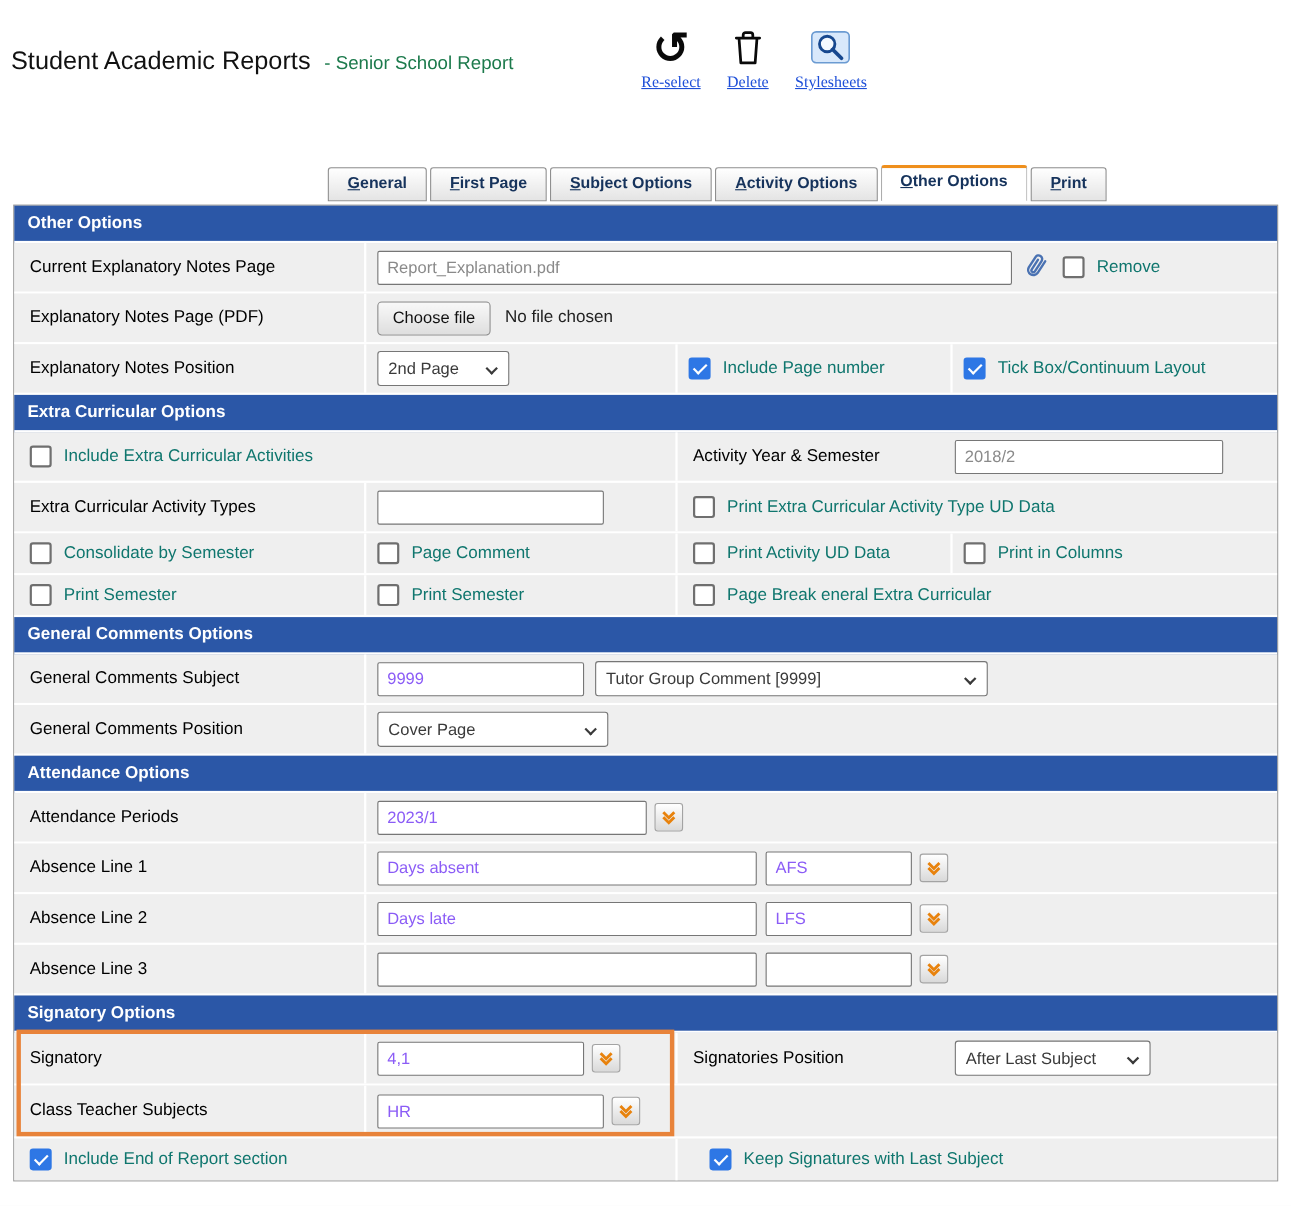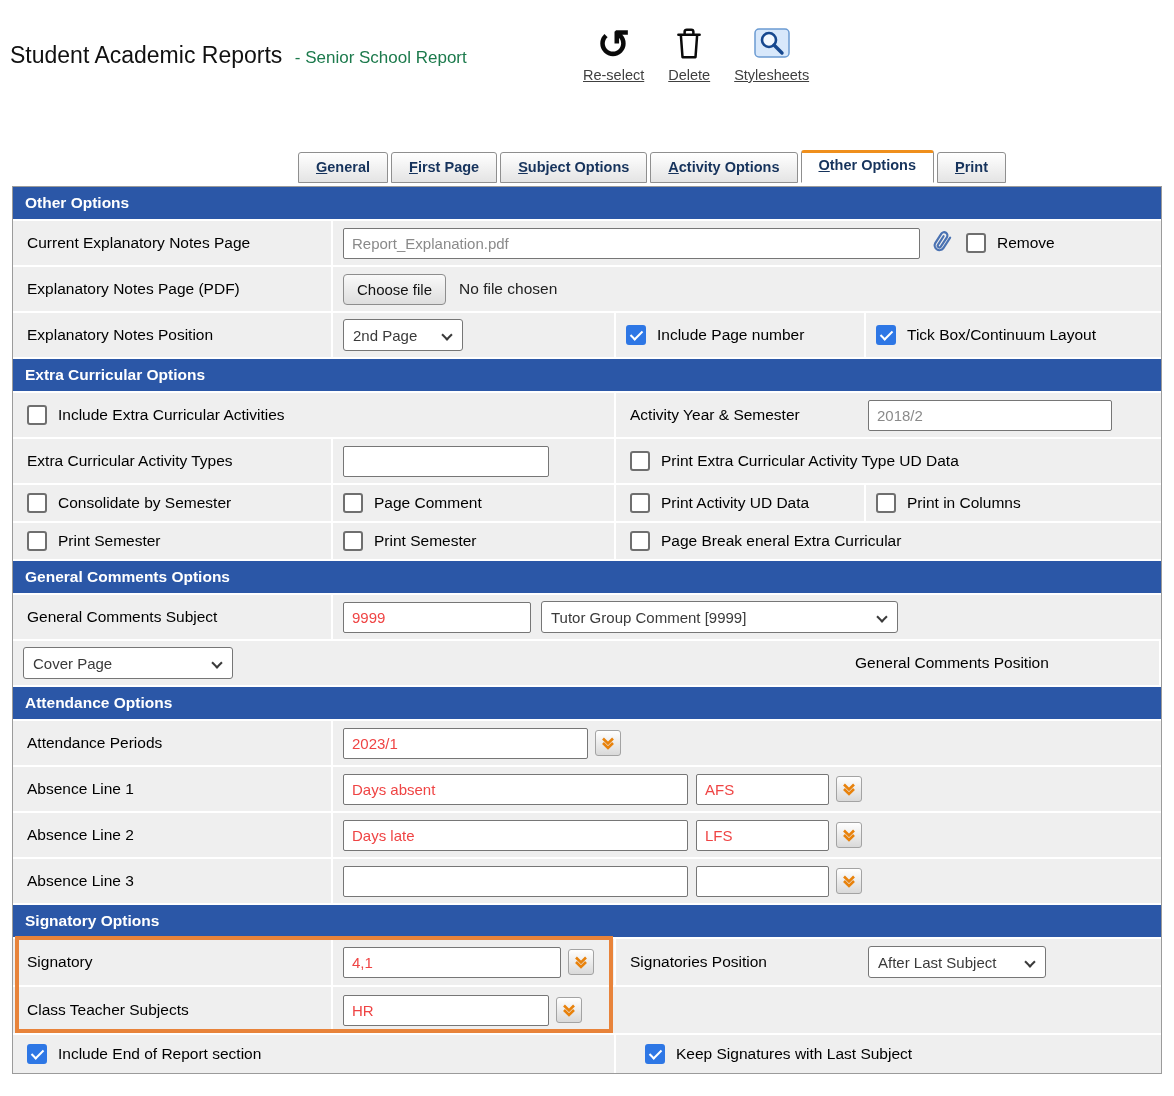--- a/index.html
+++ b/index.html
@@ -12,21 +12,21 @@
   
   .page-header { position:relative; height:112px;margin-top:20px; }
   .title-block { position:absolute; left:10px; top:22px; white-space:nowrap; }
   .title { font-size:23px; font-weight:500; color:#111; }
   .subtitle { font-size:17px; font-weight:500; color:#1c7a4c; margin-left:8px; }
 
   .toolbar { position:absolute; left:583px; top:2px; display:flex; align-items:flex-start; }
   .tool { display:flex; flex-direction:column; align-items:center; margin-right:24px; cursor:pointer; }
   .tool-icon { height:44px; display:flex; align-items:center; justify-content:center; }
   .undo-glyph { font-size:40px; font-weight:bold; line-height:40px; color:#0a0a0a; }
-  .tool-label { font-size:14.5px; color:#404040; text-decoration:underline; margin-top:1px; }
+  .tool-label { font-size:14.5px; color:#1d4ed8; text-decoration:underline; margin-top:1px;font-family:Liberation Serif, serif; }
 
   
   .tabs { display:flex; align-items:flex-end; margin:18px 0 3px 298px; }
   .tab {
     background:linear-gradient(#ffffff,#e4e4e4);
     border:1px solid #8f8f8f; border-radius:3px 3px 0 0;
     padding:6px 17px 7px; margin-right:3px;
     font-size:14.5px; font-weight:bold; color:#16335c; cursor:pointer; white-space:nowrap;
   }
   .tab .u { text-decoration:underline; }
@@ -46,42 +46,42 @@
   .lbl { width:320px; padding-left:14px; font-size:15.5px; color:#000; flex:none; }
   .cellA { width:283px; flex:none; }
   .cellB { width:250px; flex:none; }
   .grow { flex:1; }
   .halfL { width:603px; flex:none; padding-left:14px; }
   .inlbl { font-size:15.5px; color:#000; }
   .w238 { width:238px; flex:none; }
 
   input[type="text"] {
     height:31px; border:1px solid #767676; border-radius:2px; background:#fff;
-    font-family:"Liberation Sans", sans-serif; font-size:15px; color:#ef4444; padding:0 8px;
+    font-family:"Liberation Sans", sans-serif; font-size:15px; color:#8b5cf6; padding:0 8px;
   }
   input.muted { color:#8a8a8a; }
 
   .selectbox {
     position:relative; display:inline-flex; align-items:center; height:32px;
     background:#fff; border:1px solid #767676; border-radius:3px;
     padding:0 30px 0 9px; font-size:15px; color:#3a3a3a; cursor:pointer; white-space:nowrap; overflow:hidden;
   }
   .sel-chev { position:absolute; right:11px; top:11px; width:8px; height:8px;
     border-right:2px solid #3a3a3a; border-bottom:2px solid #3a3a3a; transform:rotate(45deg); }
 
   .checkbox {
     width:20px; height:20px; flex:none; border:2px solid #6f6f6f; border-radius:3px;
     background:#fff; position:relative; margin-right:11px; cursor:pointer;
   }
   .checkbox.checked { background:#2e77e5; border-color:#2e77e5; }
   .checkbox.checked::after {
     content:""; position:absolute; left:5px; top:1px; width:5px; height:10px;
     border-right:2.5px solid #fff; border-bottom:2.5px solid #fff; transform:rotate(45deg);
   }
-  .cb-label { font-size:15.5px; color:#000000; }
+  .cb-label { font-size:15.5px; color:#0f766e; }
 
   .chev-btn {
     width:26px; height:26px; flex:none; margin-left:7px;
     border:1px solid #a3a3a3; border-radius:3px; background:linear-gradient(#ffffff,#d9d9d9);
     display:flex; align-items:center; justify-content:center; cursor:pointer;
   }
 
   .file-btn {
     border:1px solid #8d8d8d; border-radius:4px; background:linear-gradient(#f9f9f9,#dedede);
     padding:6px 13px; font-size:15px; color:#111; cursor:pointer; font-family:"Liberation Sans", sans-serif;
@@ -257,27 +257,27 @@
       <input type="text" style="width: 188px;" value="9999">
       <span class="gap10"></span>
       <span class="selectbox" style="width:357px">
         <span>Tutor Group Comment [9999]</span>
         <span class="sel-chev"></span>
       </span>
     </div>
   </div>
 
   <div class="row">
+    <div class="c div lbl">General Comments Position</div>
     <div class="c grow">
       <span class="selectbox" style="width:210px">
         <span>Cover Page</span>
         <span class="sel-chev"></span>
       </span>
     </div>
-    <div class="c div lbl">General Comments Position</div>
   </div>
 
   <div class="section-header">Attendance Options</div>
 
   <div class="row">
     <div class="c div lbl">Attendance Periods</div>
     <div class="c grow">
       <input type="text" style="width: 245px;" value="2023/1">
       <span class="chev-btn">
         <svg width="16" height="16" viewBox="0 0 16 16">
@@ -332,21 +332,21 @@
       </span>
     </div>
   </div>
 
   <div class="section-header">Signatory Options</div>
 
   <div class="sig-rows">
     <div class="row tall">
       <div class="c div lbl">Signatory</div>
       <div class="c div cellA">
-        <input type="text" style="width: 218px;" value="4,1">
+        <input type="text" style="width: 188px;" value="4,1">
         <span class="chev-btn">
           <svg width="16" height="16" viewBox="0 0 16 16">
             <path d="M3 3.5l5 5 5-5" fill="none" stroke="#e8820c" stroke-width="2.6"></path>
             <path d="M3 8l5 5 5-5" fill="none" stroke="#e8820c" stroke-width="2.6"></path>
           </svg>
         </span>
       </div>
       <div class="c grow" style="padding-left:14px">
         <span class="inlbl w238">Signatories Position</span>
         <span class="selectbox" style="width:178px">

